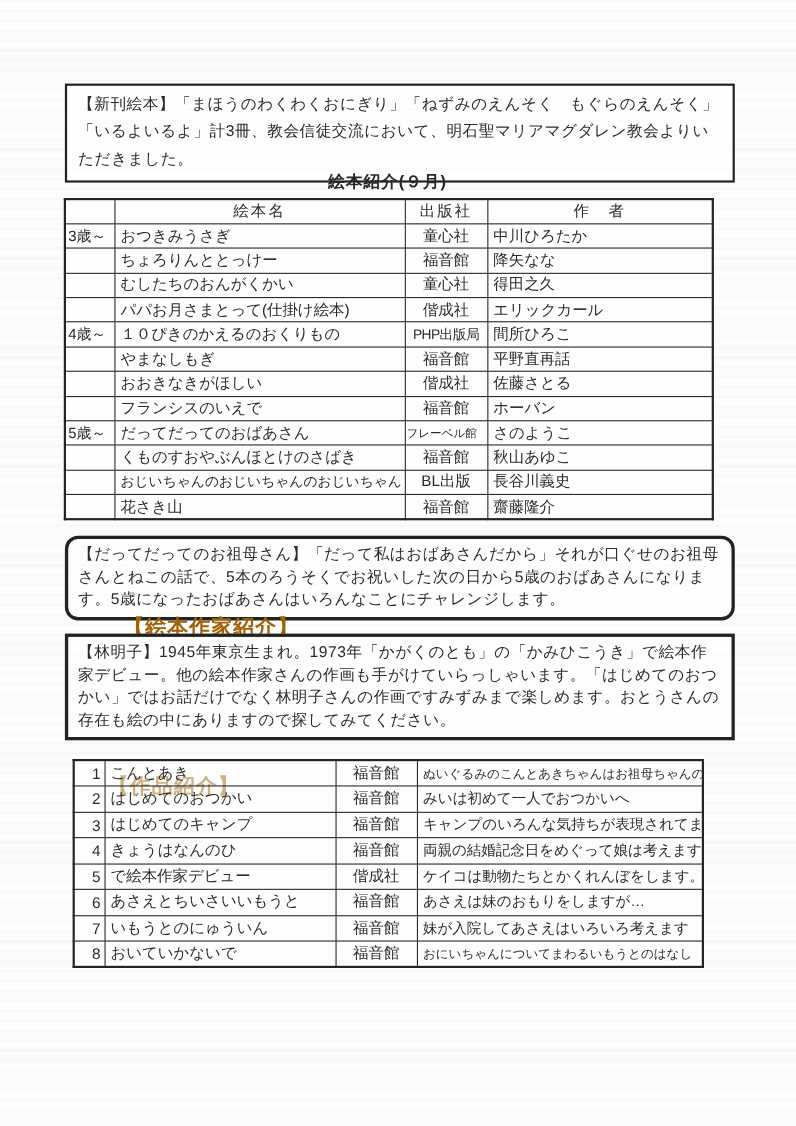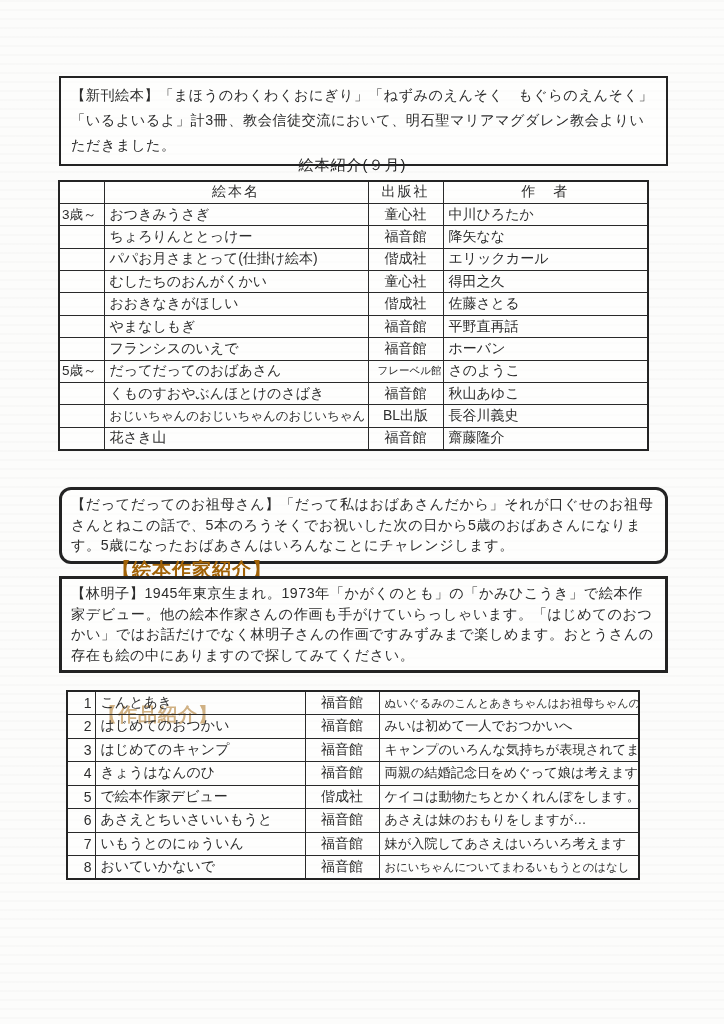--- a/index.html
+++ b/index.html
@@ -23,42 +23,42 @@
     line-height: 25px;
     letter-spacing: 0.5px;
     background: rgba(255,255,255,0.55);
   }
   .outlined-box.thick { border-width: 3px; line-height: 20.5px; padding: 4px 9px 5px 9px; }
 
   .section-heading { font-size: 19px; letter-spacing: 1px; color: #a16207; font-weight: bold; }
 
   .doc-title {
     width: 589px; text-align: center;
-    font-size: 15px; letter-spacing: 1px; color: #262626;
+    font-size: 15px; letter-spacing: 1px; color: #262626; font-weight: bold;
   }
 
   table { border-collapse: collapse; table-layout: fixed; background: rgba(255,255,255,0.5); }
   table.t1 { width: 589px; border: 2px solid #242424; }
   table.t2 { width: 572px; border: 2px solid #242424; }
   td, th {
     border: 1.5px solid #2a2a2a;
     font-weight: normal;
     font-size: 14px;
     padding: 0 5px;
     white-space: nowrap;
     overflow: hidden;
     color: #2c2c2c;
   }
   .t1 td, .t1 th { height: 22.4px; }
   .t2 td { height: 23.5px; }
   th { text-align: center; letter-spacing: 2px; }
   td.age { padding: 0 2px; font-size: 13.5px; }
   td.pub { text-align: center; padding: 0 2px; }
   td.pub-fit { text-align: center; padding: 0 1px; font-size: 12.5px; letter-spacing: -0.5px; }
-  td.pub-tiny { text-align: right; padding: 0 1px; font-size: 10.5px; }
+  td.pub-tiny { text-align: left; padding: 0 1px; font-size: 10.5px; }
   td.title-small { font-size: 12.5px; }
   td.num { text-align: right; padding: 0 3px; }
   td.desc { font-size: 13.2px; }
   td.desc-small { font-size: 11.4px; }
 </style>
 </head>
 <body>
 
 <div class="abs outlined-box" style="left:59px; top:76px; width:609px;">
   <span>【新刊絵本】「まほうのわくわくおにぎり」「ねずみのえんそく　もぐらのえんそく」「いるよいるよ」計3冊、教会信徒交流において、明石聖マリアマグダレン教会よりいただきました。</span>
@@ -87,41 +87,47 @@
     <td>中川ひろたか</td>
   </tr>
   <tr>
     <td class="age"></td>
     <td>ちょろりんととっけー</td>
     <td class="pub">福音館</td>
     <td>降矢なな</td>
   </tr>
   <tr>
     <td class="age"></td>
+    <td>むしたちのおんがくかい</td>
+    <td class="pub">童心社</td>
+    <td>得田之久</td>
+  </tr>
+  <tr>
+    <td class="age"></td>
     <td>パパお月さまとって(仕掛け絵本)</td>
     <td class="pub">偕成社</td>
     <td>エリックカール</td>
   </tr>
   <tr>
-    <td class="age"></td>
-    <td>むしたちのおんがくかい</td>
-    <td class="pub">童心社</td>
-    <td>得田之久</td>
+    <td class="age">4歳～</td>
+    <td>１０ぴきのかえるのおくりもの</td>
+    <td class="pub-fit">PHP出版局</td>
+    <td>間所ひろこ</td>
+  </tr>
+  <tr>
+    <td class="age"></td>
+    <td>やまなしもぎ</td>
+    <td class="pub">福音館</td>
+    <td>平野直再話</td>
   </tr>
   <tr>
     <td class="age"></td>
     <td>おおきなきがほしい</td>
     <td class="pub">偕成社</td>
     <td>佐藤さとる</td>
-  </tr>
-  <tr>
-    <td class="age"></td>
-    <td>やまなしもぎ</td>
-    <td class="pub">福音館</td>
-    <td>平野直再話</td>
   </tr>
   <tr>
     <td class="age"></td>
     <td>フランシスのいえで</td>
     <td class="pub">福音館</td>
     <td>ホーバン</td>
   </tr>
   <tr>
     <td class="age">5歳～</td>
     <td>だってだってのおばあさん</td>

